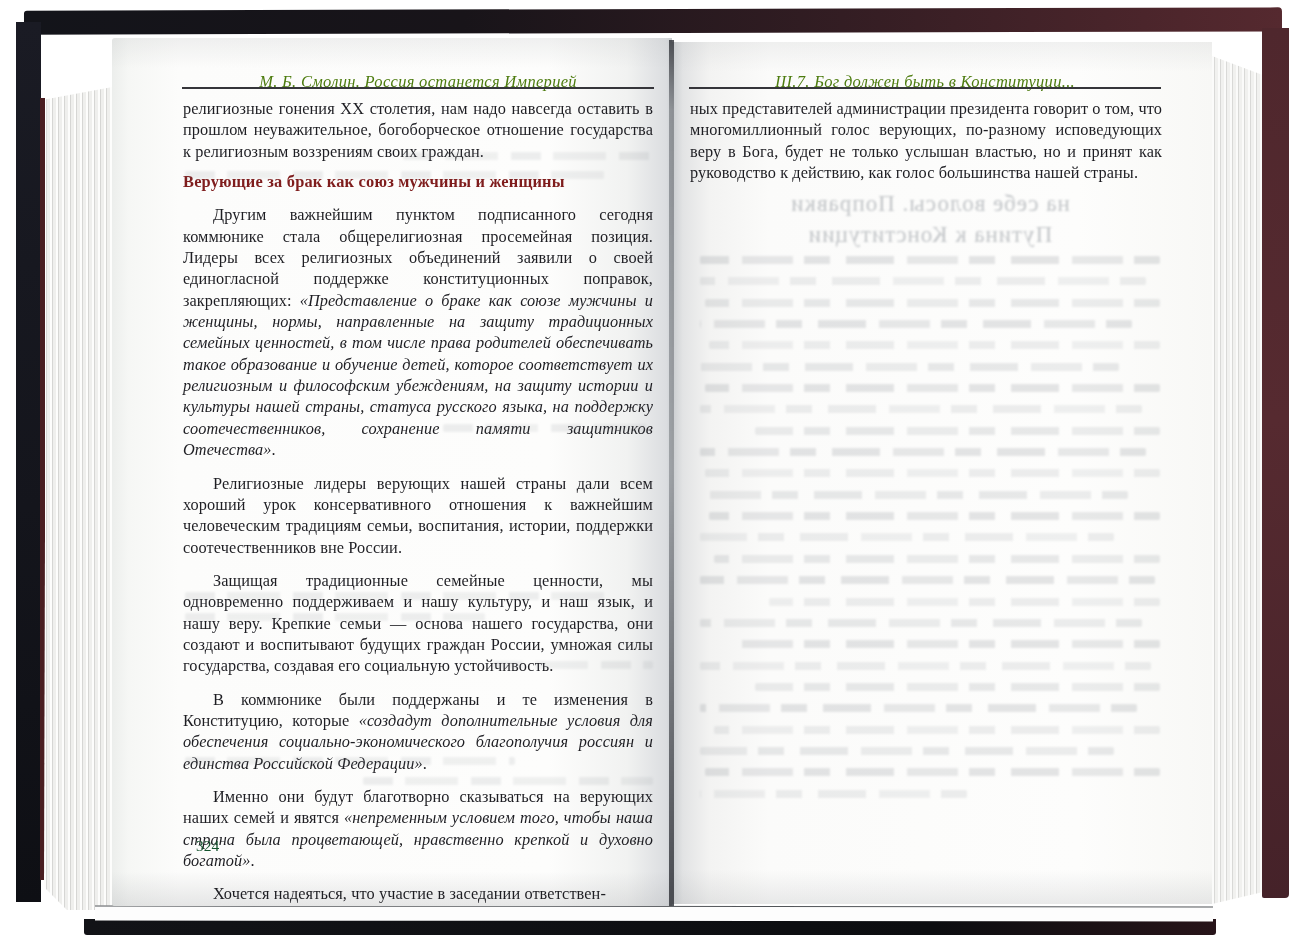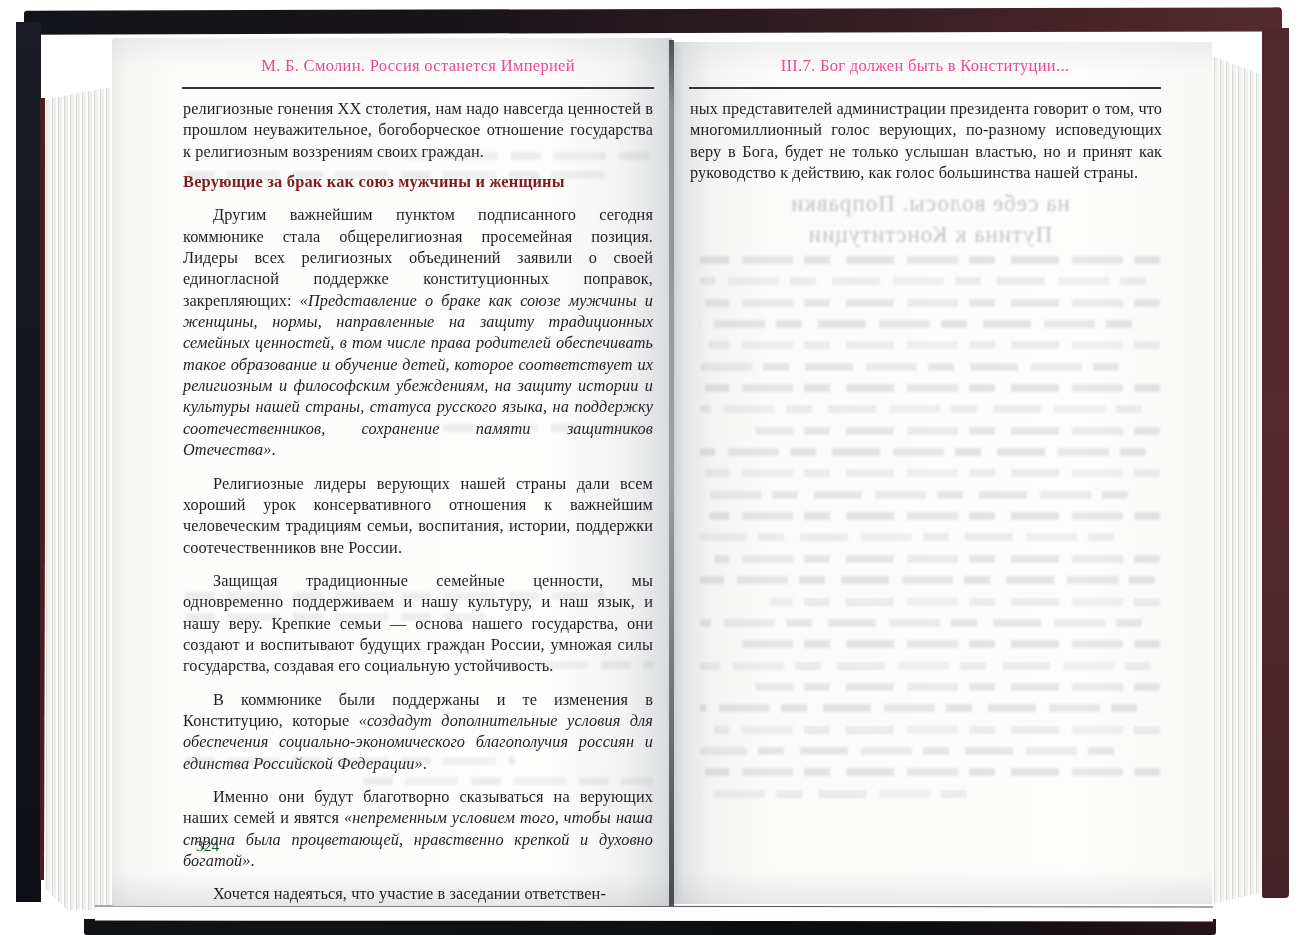--- a/index.html
+++ b/index.html
@@ -34,22 +34,22 @@
       linear-gradient(90deg,#eceeec 0,#f6f7f5 3%,#fcfcfb 12%,#fdfdfc 78%,#f1f2f1 92%,#dbdde0 99%,#ccd0d3 100%);}
   .page-right{position:absolute;left:672px;top:42px;width:540px;height:862px;
     background:linear-gradient(180deg,rgba(190,192,194,.2) 0,rgba(255,255,255,0) 3.5%,rgba(255,255,255,0) 96%,rgba(175,177,180,.25) 100%),
       linear-gradient(90deg,#c9cccf 0,#e2e3e4 2%,#f3f3f2 7%,#fbfbfa 18%,#fdfdfc 75%,#f8f8f6 100%);}
   .gutter{position:absolute;left:669px;top:40px;width:5px;height:866px;filter:blur(.6px);
     background:linear-gradient(180deg,rgba(40,42,48,.78) 0,rgba(78,82,88,.5) 8%,rgba(95,99,105,.45) 50%,rgba(48,50,56,.82) 98%);}
   .under-edge{position:absolute;left:95px;top:906px;width:1118px;height:14px;background:#fdfdfd;
     border-top:1.5px solid #53565a;transform:rotate(.05deg);}
 
   
-  .rh{position:absolute;top:56px;width:470px;text-align:center;
-    font-size:16.5px;color:#ec4899;letter-spacing:.3px;white-space:nowrap;}
+  .rh{position:absolute;top:72px;width:470px;text-align:center;font-style:italic;
+    font-size:16.5px;color:#4d7c0f;letter-spacing:.3px;white-space:nowrap;}
   .rh.left{left:183px;} .rh.right{left:690px;}
   .rule{position:absolute;top:87px;width:472px;height:2px;background:#35353a;}
   .rule.left{left:182px;} .rule.right{left:689px;}
 
   .text{position:absolute;top:98px;width:470px;font-size:16.3px;line-height:21.35px;
     text-align:justify;color:#1e1e23;letter-spacing:.1px;}
   .text.left{left:183px;} .text.right{left:690px;width:472px;}
   .text p{margin:0;}
   .text p.ind{text-indent:30px;margin-top:12px;}
   .text .i{font-style:italic;}
@@ -89,21 +89,21 @@
   <div class="fe-right"></div>
   <div class="under-edge"></div>
 
   <div class="page-left"></div>
   <div class="page-right"></div>
   <div class="gutter"></div>
 
   <div class="rh left">М. Б. Смолин. Россия останется Империей</div>
   <div class="rule left"></div>
   <div class="text left">
-      <p class=""><span>религиозные гонения XX столетия, нам надо навсегда ценностей в прошлом неуважительное, богоборческое отношение государства к религиозным воззрениям своих граждан.</span></p>
+      <p class=""><span>религиозные гонения XX столетия, нам надо навсегда оставить в прошлом неуважительное, богоборческое отношение государства к религиозным воззрениям своих граждан.</span></p>
       <h3>Верующие за брак как союз мужчины и женщины</h3>
       <p class="ind"><span>Другим важнейшим пунктом подписанного сегодня коммюнике стала общерелигиозная просемейная позиция. Лидеры всех религиозных объединений заявили о своей единогласной поддержке конституционных поправок, закрепляющих: </span><span class="i">«Представление о браке как союзе мужчины и женщины, нормы, направленные на защиту традиционных семейных ценностей, в том числе права родителей обеспечивать такое образование и обучение детей, которое соответствует их религиозным и философским убеждениям, на защиту истории и культуры нашей страны, статуса русского языка, на поддержку соотечественников, сохранение памяти защитников Отечества»</span><span>.</span></p>
       <p class="ind"><span>Религиозные лидеры верующих нашей страны дали всем хороший урок консервативного отношения к важнейшим человеческим традициям семьи, воспитания, истории, поддержки соотечественников вне России.</span></p>
       <p class="ind"><span>Защищая традиционные семейные ценности, мы одновременно поддерживаем и нашу культуру, и наш язык, и нашу веру. Крепкие семьи — основа нашего государства, они создают и воспитывают будущих граждан России, умножая силы государства, создавая его социальную устойчивость.</span></p>
       <p class="ind"><span>В коммюнике были поддержаны и те изменения в Конституцию, которые </span><span class="i">«создадут дополнительные условия для обеспечения социально-экономического благополучия россиян и единства Российской Федерации»</span><span>.</span></p>
       <p class="ind"><span>Именно они будут благотворно сказываться на верующих наших семей и явятся </span><span class="i">«непременным условием того, чтобы наша страна была процветающей, нравственно крепкой и духовно богатой»</span><span>.</span></p>
       <p class="ind"><span>Хочется надеяться, что участие в заседании ответствен-</span></p>
     </div>
   <div class="pagenum left">324</div>
 

